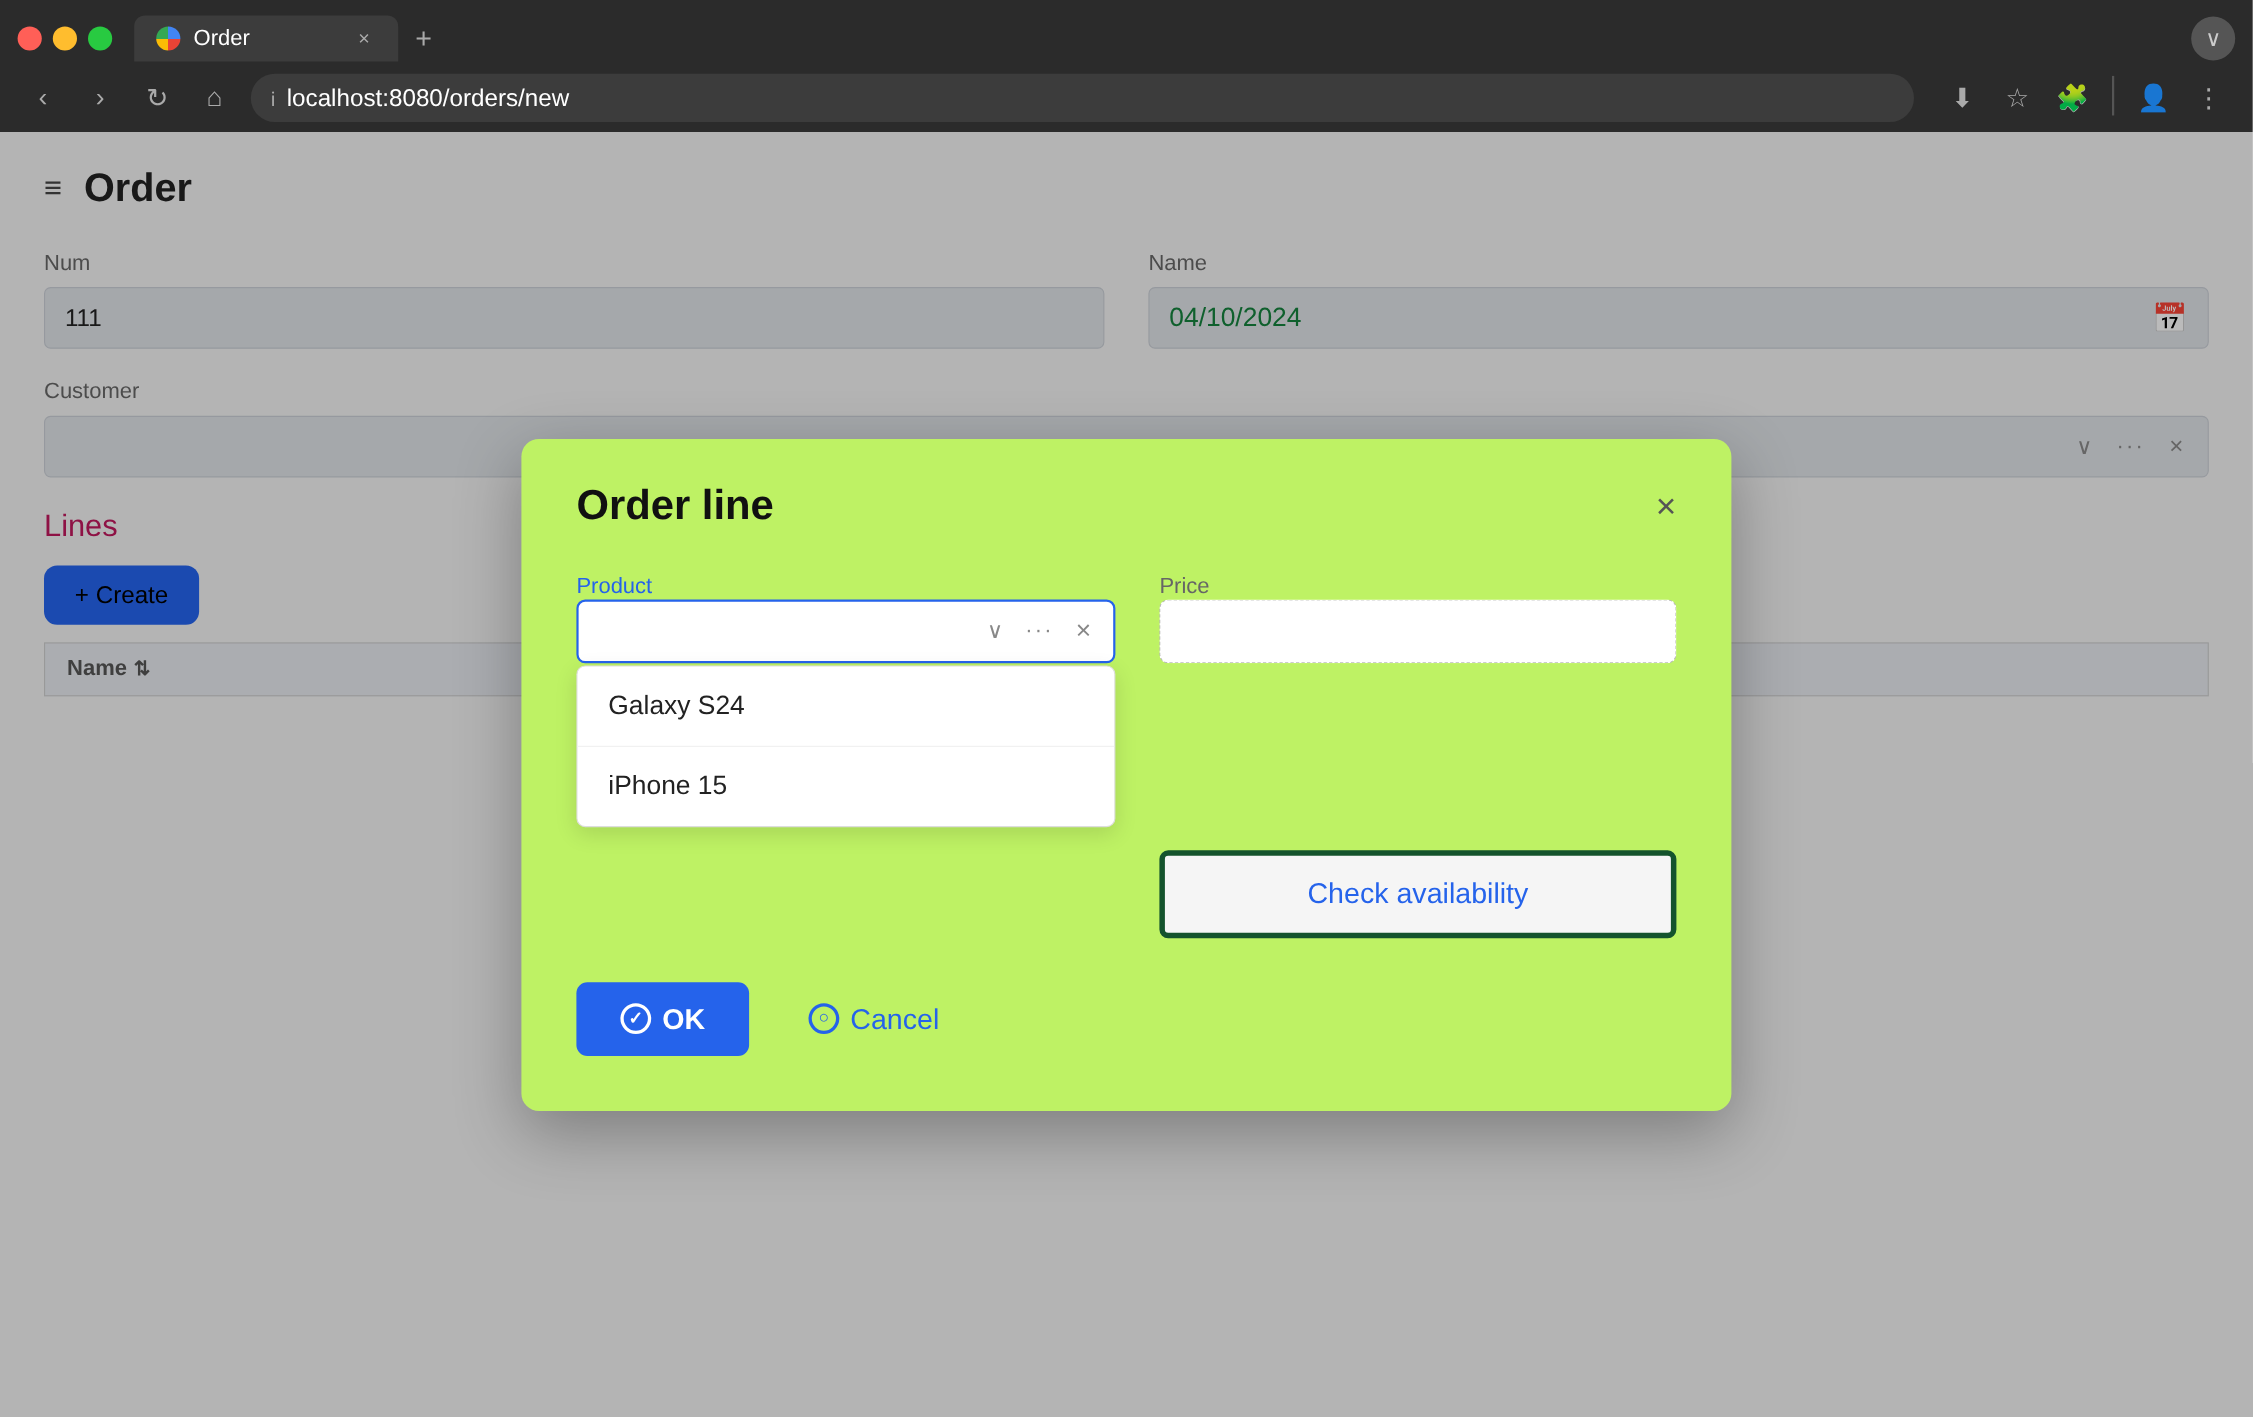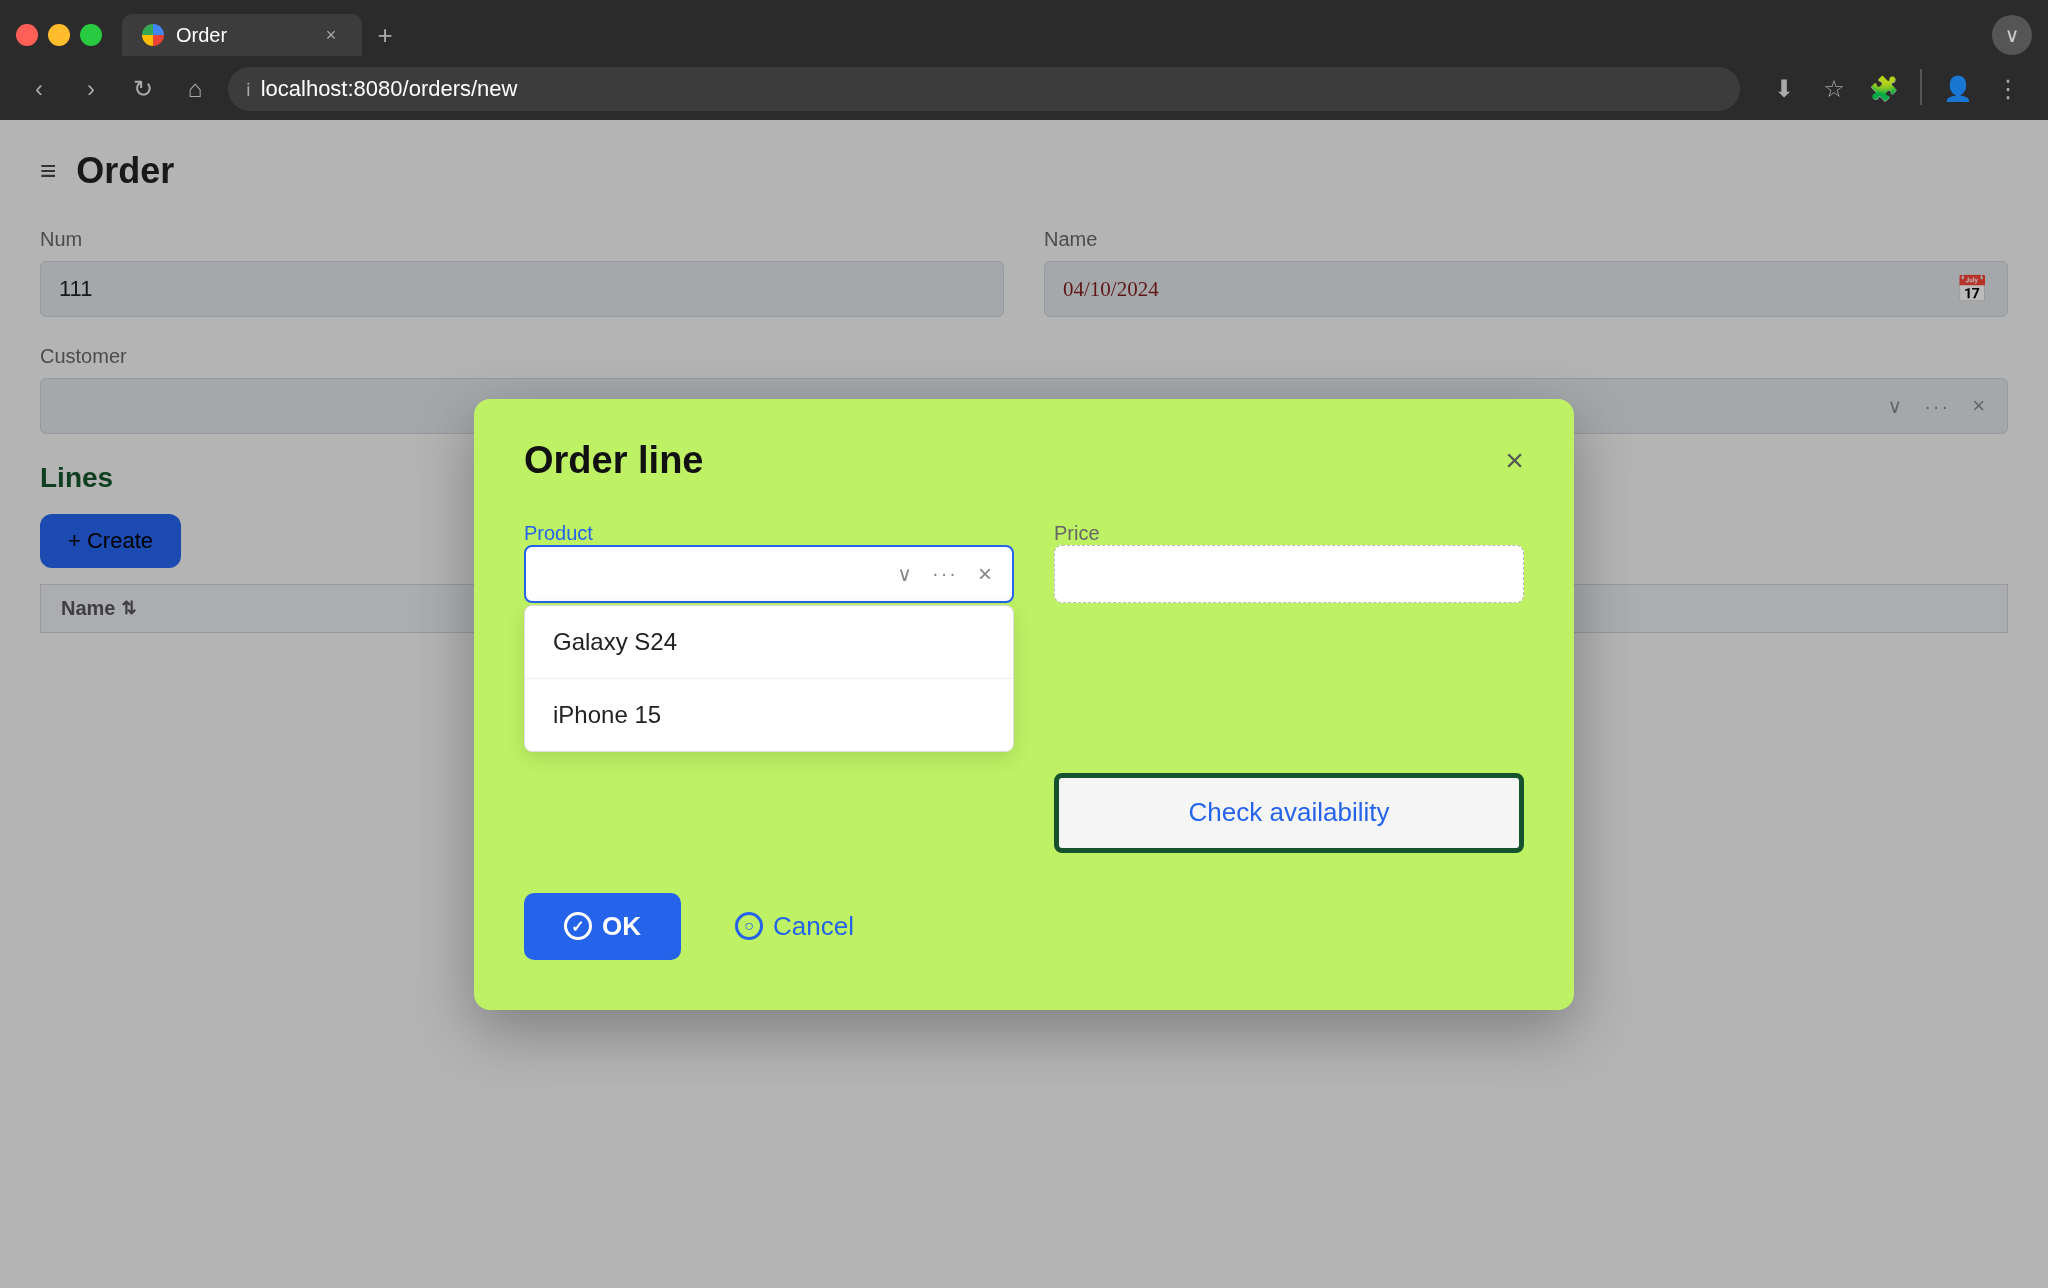--- a/index.html
+++ b/index.html
@@ -219,21 +219,21 @@
       align-items: center;
       justify-content: space-between;
       background: #dde0e4;
       border: 1px solid #c8cdd4;
       border-radius: 6px;
       padding: 0 18px;
       height: 56px;
       width: 100%;
     }
 
-    .date-text { font-size: 21px; color: #7f1d1d; font-family: Liberation Serif, serif; }
+    .date-text { font-size: 24px; color: #15803d; }
 
     .calendar-icon { font-size: 26px; color: #666; cursor: pointer; }
 
     .select-row {
       display: flex;
       align-items: center;
       background: #dde0e4;
       border: 1px solid #c8cdd4;
       border-radius: 6px;
       height: 56px;
@@ -253,22 +253,22 @@
     .select-clear {
       color: #888;
       font-size: 22px;
       cursor: pointer;
       padding: 4px 8px;
     }
 
     
     .section-title {
       font-size: 28px;
-      font-weight: 700;
-      color: #14532d;
+      font-weight: 400;
+      color: #be185d;
       margin-bottom: 20px;
     }
 
     .create-btn {
       background: #2563eb;
       color: #000000;
       border: none;
       border-radius: 12px;
       padding: 14px 28px;
       font-size: 22px;

